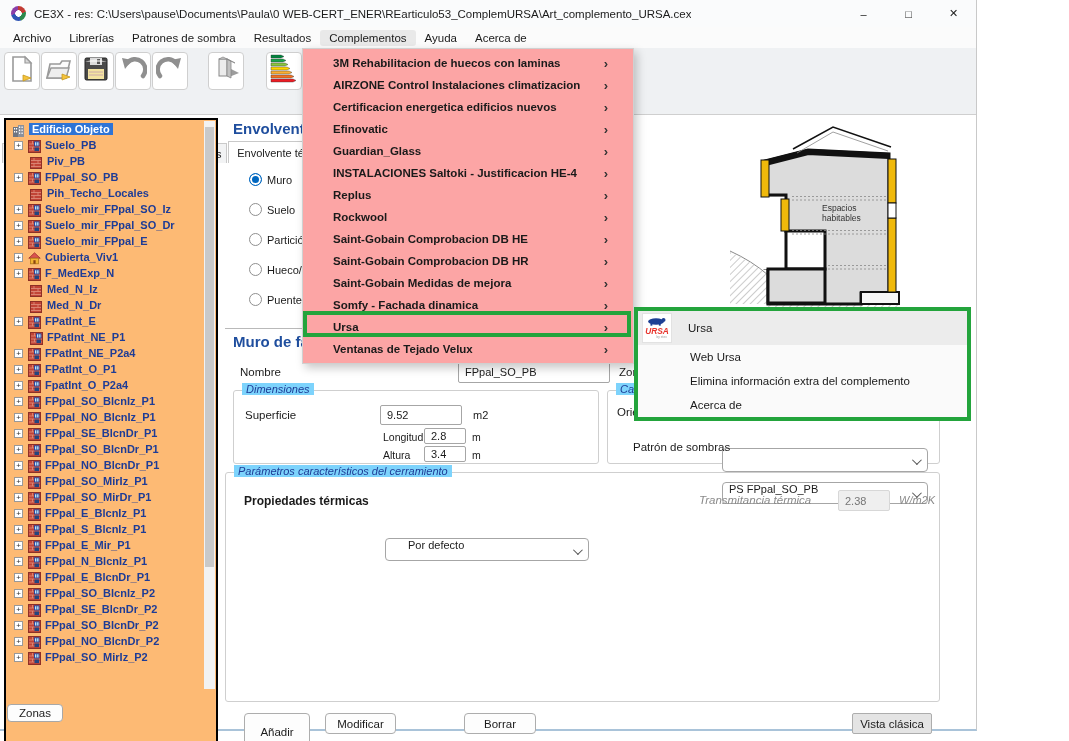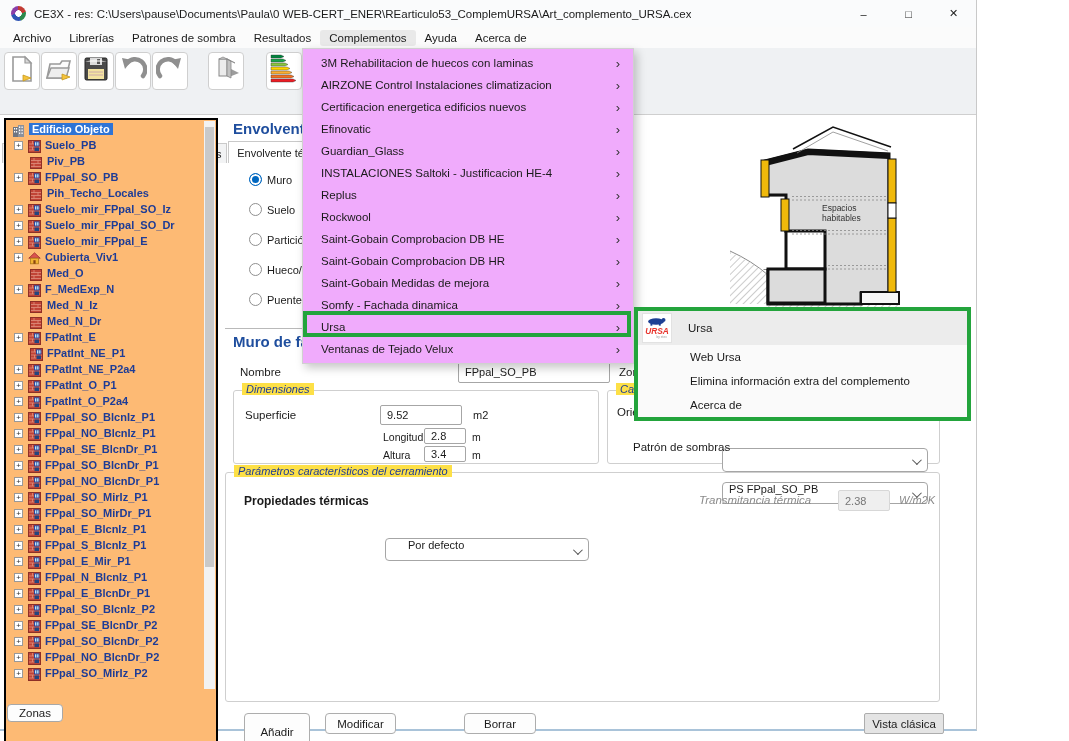--- a/index.html
+++ b/index.html
@@ -48,32 +48,32 @@
   .h-blue{position:absolute;font-size:15px;font-weight:bold;color:#1f4e9e;white-space:nowrap;}
   .radio-row{position:absolute;display:flex;align-items:center;}
   .radio-dot{width:13px;height:13px;border-radius:50%;border:1px solid #8f8f8f;background:#fff;flex:0 0 auto;}
   .radio-row.checked .radio-dot{border:1px solid #0067c0;background:#0067c0;box-shadow:inset 0 0 0 2px #fff;}
   .radio-row .rlbl{font-size:11px;color:#1b1b1b;margin-left:5px;white-space:nowrap;}
   .sep-line{position:absolute;left:225px;top:328px;width:715px;height:1px;background:#b9b9b9;}
   .flabel{position:absolute;font-size:11.5px;color:#1b1b1b;white-space:nowrap;}
   .tinput{position:absolute;border:1px solid #a6a6a6;border-radius:2px;background:#fff;font-size:11px;color:#1b1b1b;padding:0 6px;}
   .tinput.dis{background:#efefef;border-color:#d7d7d7;color:#767676;}
   .fieldset{position:absolute;border:1px solid #cfcfcf;border-radius:3px;}
-  .legend{position:absolute;top:-8px;left:8px;background:#fde047;padding:0 4px;font-size:11px;font-style:italic;color:#1e3c96;white-space:nowrap;text-align:center;}
+  .legend{position:absolute;top:-8px;left:8px;background:#7dd3fc;padding:0 4px;font-size:11px;font-style:italic;color:#1e3c96;white-space:nowrap;text-align:center;}
   .combo{position:absolute;border:1px solid #a6a6a6;border-radius:4px;background:#fff;display:flex;align-items:flex-start;font-size:11px;color:#1b1b1b;padding-left:6px;margin-top:48px;}
   .combo::after{content:"";position:absolute;right:8px;top:50%;margin-top:-2px;width:6px;height:6px;border-right:1.4px solid #555;border-bottom:1.4px solid #555;transform:rotate(45deg) translateY(-2px);}
   .unit{position:absolute;font-size:11px;color:#1b1b1b;}
   .gray-it{color:#8a8a8a;font-style:italic;}
   .small-lbl{font-size:10.5px;}
   .btn{position:absolute;background:#fdfdfd;border:1px solid #adadad;border-radius:4px;font-size:11.5px;color:#1b1b1b;
     display:flex;align-items:center;justify-content:center;}
-  .btn.classic{background:#e4e4e4;border-radius:2px;margin-left:12px;}
+  .btn.classic{background:#e4e4e4;border-radius:2px;}
   
-  .dropdown{position:absolute;left:302px;top:48px;width:332px;background:#f0abfc;border:1px solid #d0d0d0;
-    box-shadow:3px 4px 9px rgba(0,0,0,.22);padding:3px 0;z-index:50;}
+  .dropdown{position:absolute;left:302px;top:48px;width:332px;background:#fca5a5;border:1px solid #d0d0d0;
+    box-shadow:3px 4px 9px rgba(0,0,0,.22);padding:3px 12px;z-index:50;font-weight:bold;}
   .dd-item{height:22px;display:flex;align-items:center;justify-content:space-between;padding:0 13px 0 18px;font-size:11.5px;color:#1a1a1a;}
   .dd-item .chev{font-size:13px;color:#333;}
   .green-box{position:absolute;left:303px;top:311px;width:328px;height:26px;border:4px solid #23a43c;z-index:70;pointer-events:none;}
   .submenu{position:absolute;left:634px;top:307px;width:337px;height:114px;background:#fafafa;border:4px solid #23a43c;z-index:60;}
   .sm-row{display:flex;align-items:center;font-size:11.5px;color:#1a1a1a;}
   .sm-row.first{height:34px;background:#ececec;}
   .sm-row.plain{height:24px;padding-left:52px;}
   .sm-icon{width:30px;height:30px;background:#fff;border:1px solid #e2e2e2;margin-left:4px;flex:0 0 auto;}
   .sm-row.first .sm-lbl{margin-left:16px;}
   
@@ -312,35 +312,20 @@
             <span class="lbl">Suelo_mir_FPpal_E</span>
           </div>
           <div class="tree-row">
             <span class="expander">+</span>
             <span class="ticon"><svg width="13" height="13" viewBox="0 0 13 13">
                 <polygon points="0.8,6.2 6.5,0.8 12.2,6.2" fill="#d9534f" stroke="#9e2f2b" stroke-width="0.8"></polygon>
                 <rect x="2.5" y="6.2" width="8" height="5.6" fill="#f2b335" stroke="#b07a1a" stroke-width="0.8"></rect>
                 <rect x="5.4" y="8.2" width="2.2" height="3.6" fill="#8a4513"></rect>
               </svg></span>
             <span class="lbl">Cubierta_Viv1</span>
-          </div>
-          <div class="tree-row">
-            <span class="exp-spacer"></span>
-            <span class="ticon"><svg width="12" height="12" viewBox="0 0 12 12">
-                <rect x="0.5" y="0.5" width="11" height="11" fill="#c14436" stroke="#8d2f26" stroke-width="1"></rect>
-                <g stroke="#e0907f" stroke-width="0.8">
-                  <line x1="1" y1="3.5" x2="11" y2="3.5"></line>
-                  <line x1="1" y1="6.5" x2="11" y2="6.5"></line>
-                  <line x1="1" y1="9.5" x2="11" y2="9.5"></line>
-                  <line x1="4" y1="1" x2="4" y2="3.5"></line>
-                  <line x1="8" y1="3.5" x2="8" y2="6.5"></line>
-                  <line x1="4" y1="6.5" x2="4" y2="9.5"></line>
-                </g>
-              </svg></span>
-            <span class="lbl">Med_O</span>
           </div>
           <div class="tree-row">
             <span class="expander">+</span>
             <span class="ticon"><svg width="13" height="13" viewBox="0 0 13 13">
                 <rect x="0.5" y="0.5" width="12" height="12" fill="#c14436" stroke="#8d2f26" stroke-width="1"></rect>
                 <g stroke="#e0907f" stroke-width="0.8">
                   <line x1="1" y1="4" x2="12" y2="4"></line>
                   <line x1="1" y1="7" x2="12" y2="7"></line>
                   <line x1="1" y1="10" x2="12" y2="10"></line>
                   <line x1="4.5" y1="1" x2="4.5" y2="4"></line>

